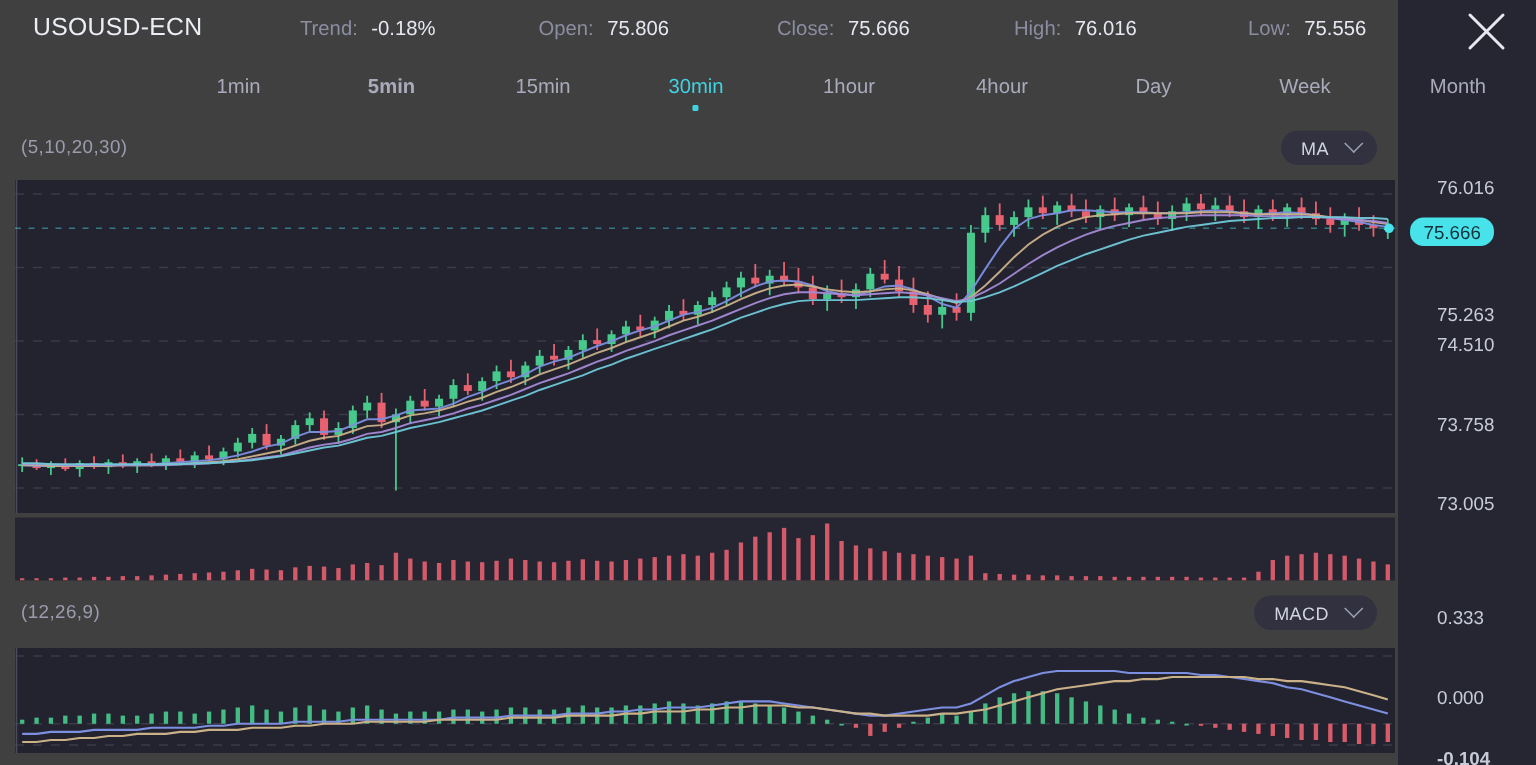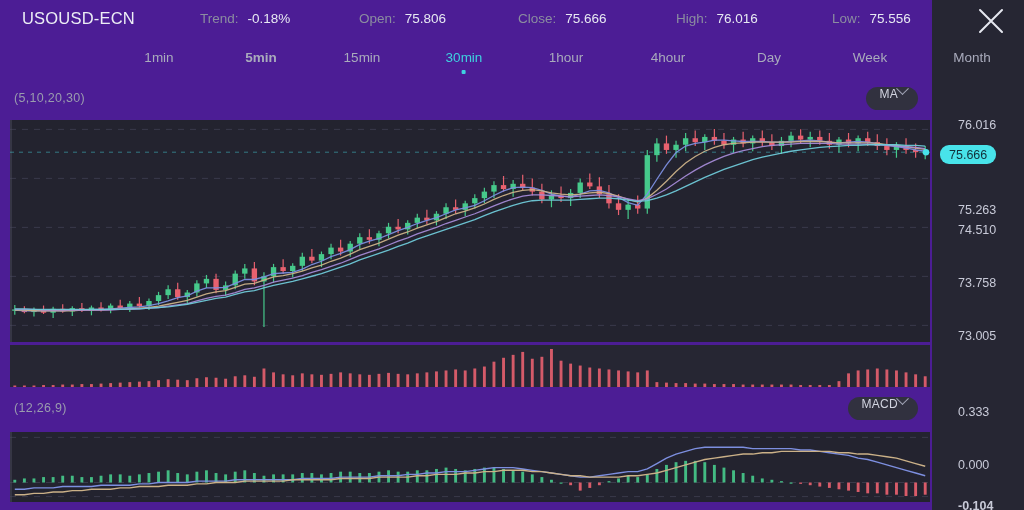--- a/index.html
+++ b/index.html
@@ -2,21 +2,21 @@
 <html><head>
 <meta charset="utf-8">
 <style>
   * { box-sizing: border-box; margin: 0; padding: 0; }
   html, body {
     width: 1024px; height: 510px;
     background: #262633;
     font-family: "Liberation Sans", sans-serif;
     overflow: hidden;
   }
-  .app { position: relative; width: 932px; height: 510px; background: #4c1d95; }
+  .app { position: relative; width: 932px; height: 510px; background: #404040; }
 
   
   .header {
     position: absolute; left: 0; top: 0; width: 1024px; height: 40px;
     display: flex; align-items: center;
   }
   .symbol {
     position: absolute; left: 22px; top: 9px;
     font-size: 16.5px; color: #eceef5; letter-spacing: .2px;
   }
@@ -54,21 +54,21 @@
   
   .param-label {
     position: absolute; font-size: 12.5px; color: #9a9cae; letter-spacing: .3px;
   }
   #ma-params   { left: 14px; top: 91px; }
   #macd-params { left: 14px; top: 401px; }
 
   .pill {
     position: absolute; height: 23px; padding: 0 11px 0 13px;
     background: #31313f; border-radius: 12px;
-    display: flex; gap: 0; cursor: pointer;
+    display: flex; align-items: center; gap: 12px; cursor: pointer;
   }
   .pill span { font-size: 12px; color: #d2d4e0; letter-spacing: .3px; }
   .pill .chev {
     width: 9px; height: 9px; border-right: 1.6px solid #9fa1b3;
     border-bottom: 1.6px solid #9fa1b3; transform: rotate(45deg) translate(-2px,-2px);
   }
   #ma-pill   { right: 14px; top: 87px; }
   #macd-pill { right: 14px; top: 397px; }
 
   

